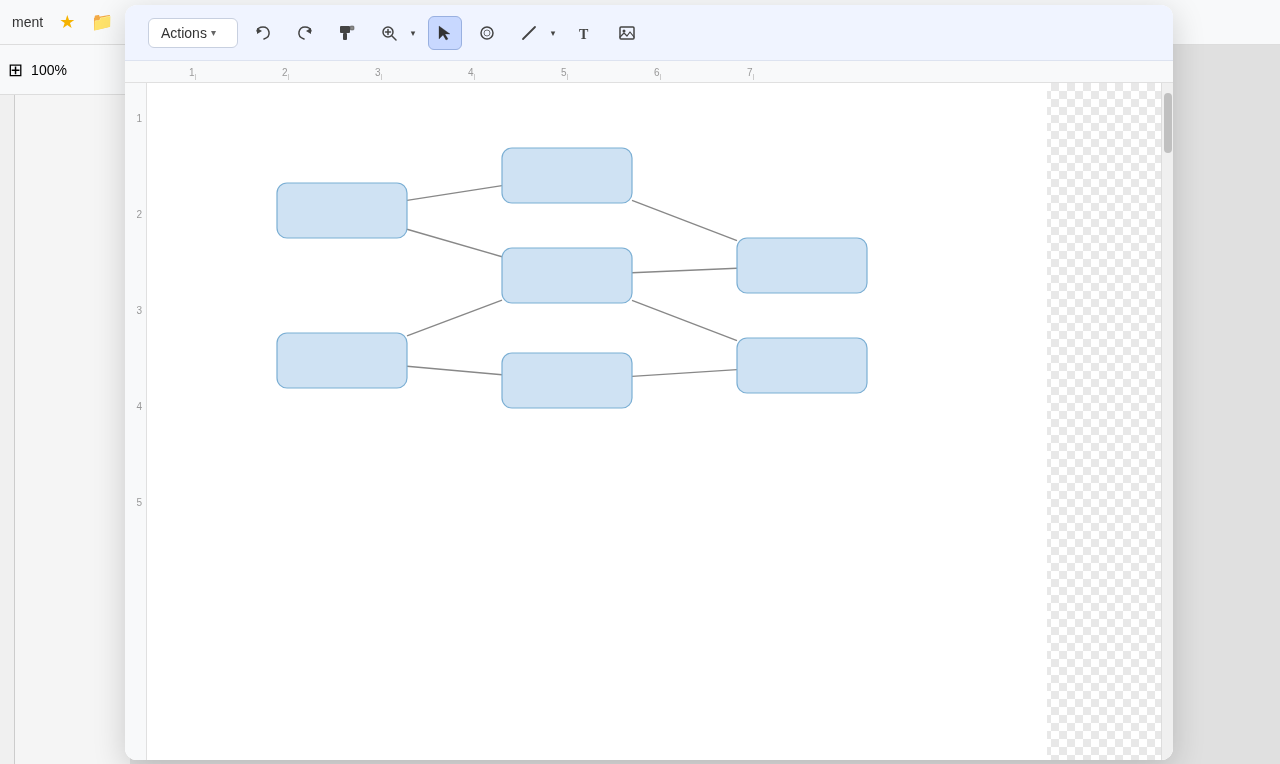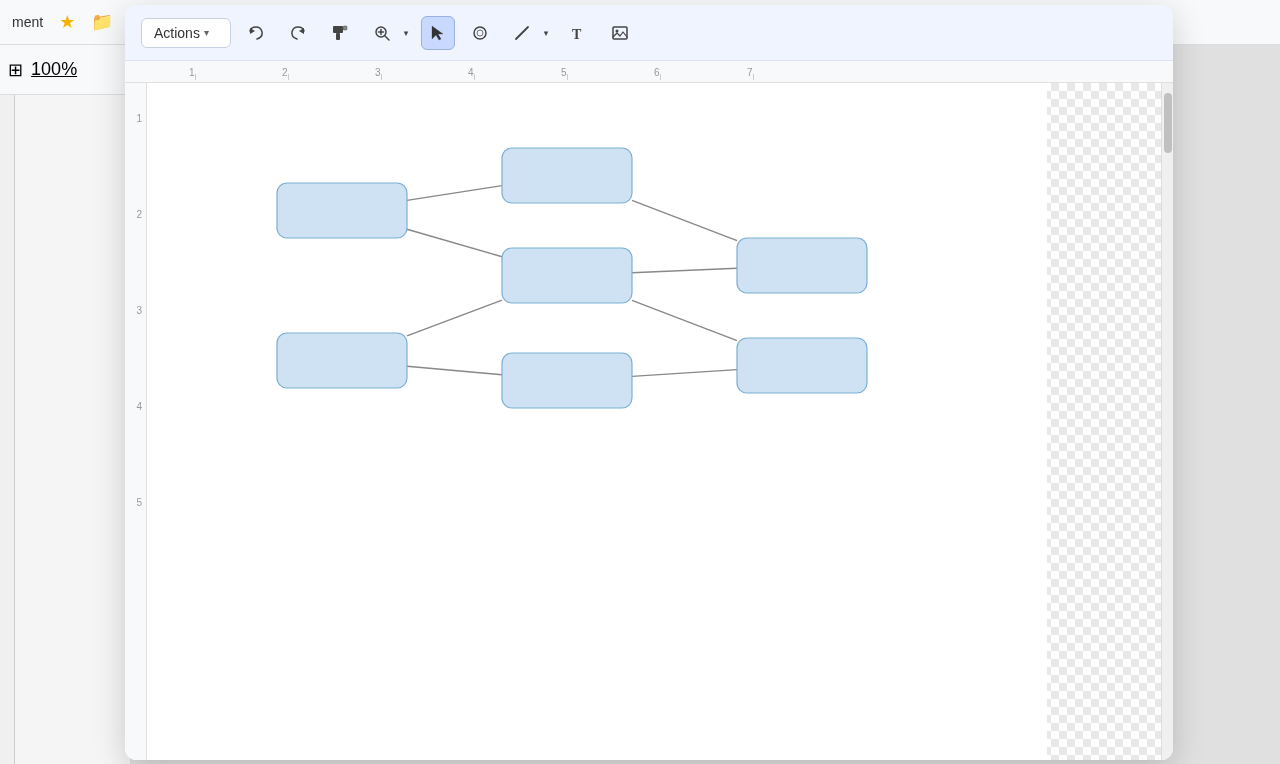--- a/index.html
+++ b/index.html
@@ -77,21 +77,21 @@
       overflow: hidden;
     }
 
     
     .toolbar {
       height: 56px;
       background: #f0f4ff;
       border-bottom: 1px solid #dde3f0;
       display: flex;
       align-items: center;
-      padding: 0 16px;
+      padding: 0 23px;
       gap: 8px;
       flex-shrink: 0;
     }
 
     .actions-btn {
       display: flex;
       align-items: center;
       gap: 4px;
       background: #fff;
       border: 1px solid #c8d0e0;
@@ -271,21 +271,21 @@
 <div class="bg-top-bar">
   <span class="bg-menu-item">ment</span>
   <span style="font-size:18px;color:#f5b300;">★</span>
   <span style="font-size:18px;color:#555;">📁</span>
   <span class="bg-menu-item">Insert</span>
   <span class="bg-menu-item">For</span>
 </div>
 
 <div class="bg-toolbar">
   <span style="font-size:18px;">⊞</span>
-  <span style="font-size:18px;text-decoration:underline;">100%</span>
+  <span style="font-size:14px;">100%</span>
 </div>
 
 <div class="bg-ruler-left"></div>
 
 <div class="dialog">
 
   <div class="toolbar">
     <button class="actions-btn">
       <span>Actions</span>
       <span class="chevron">▾</span>

